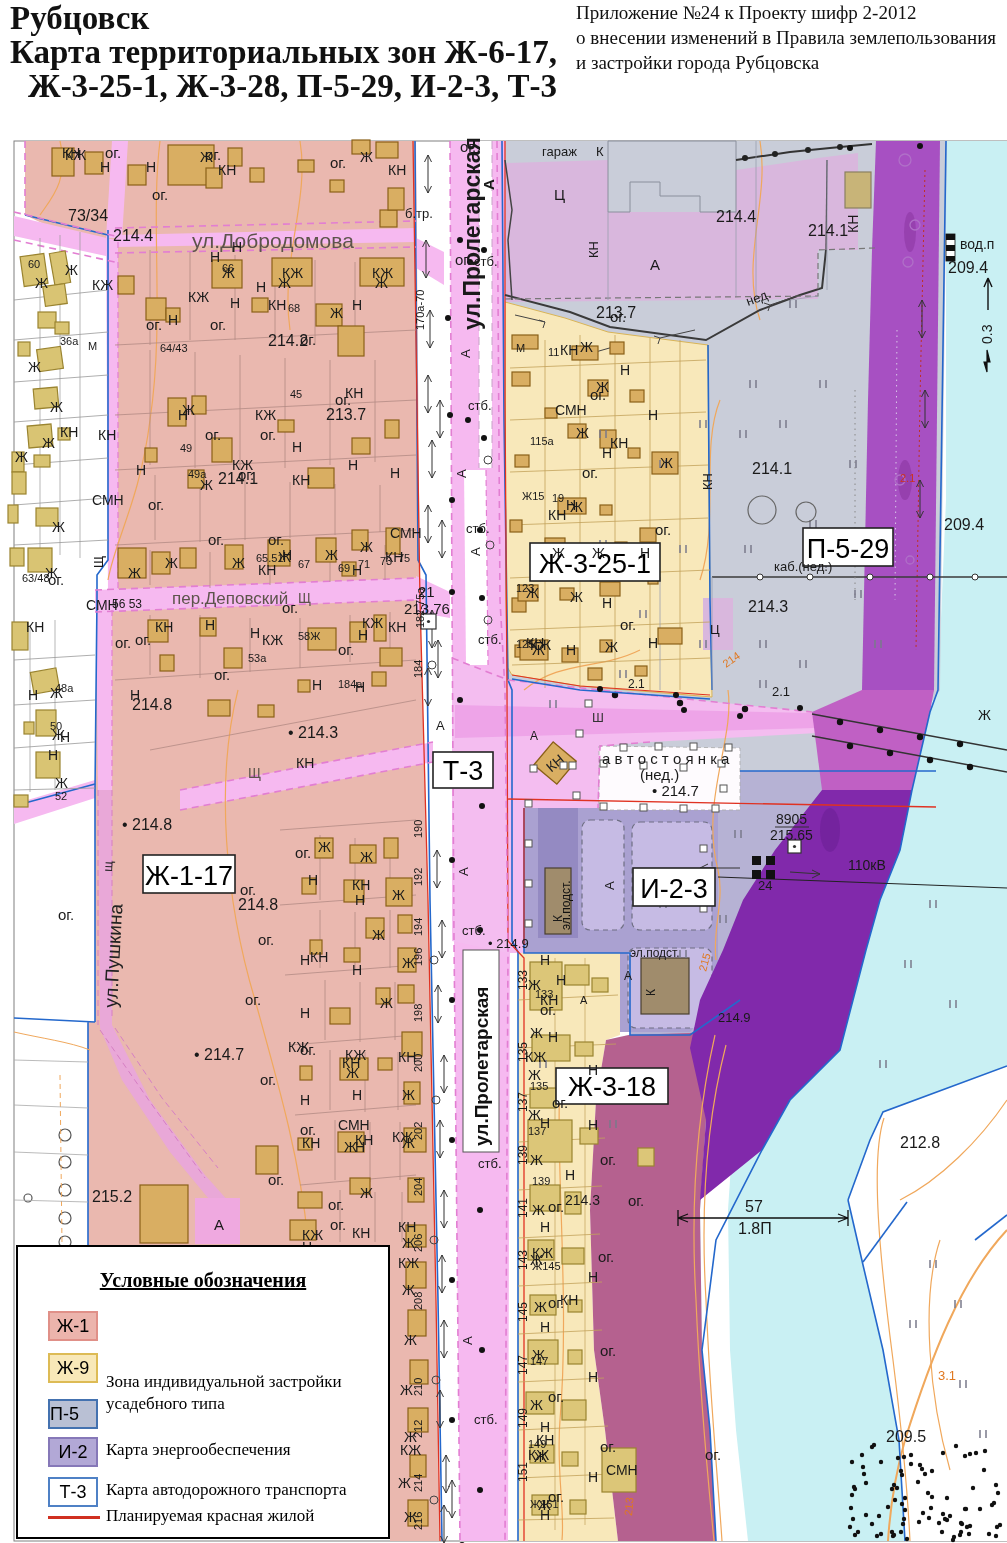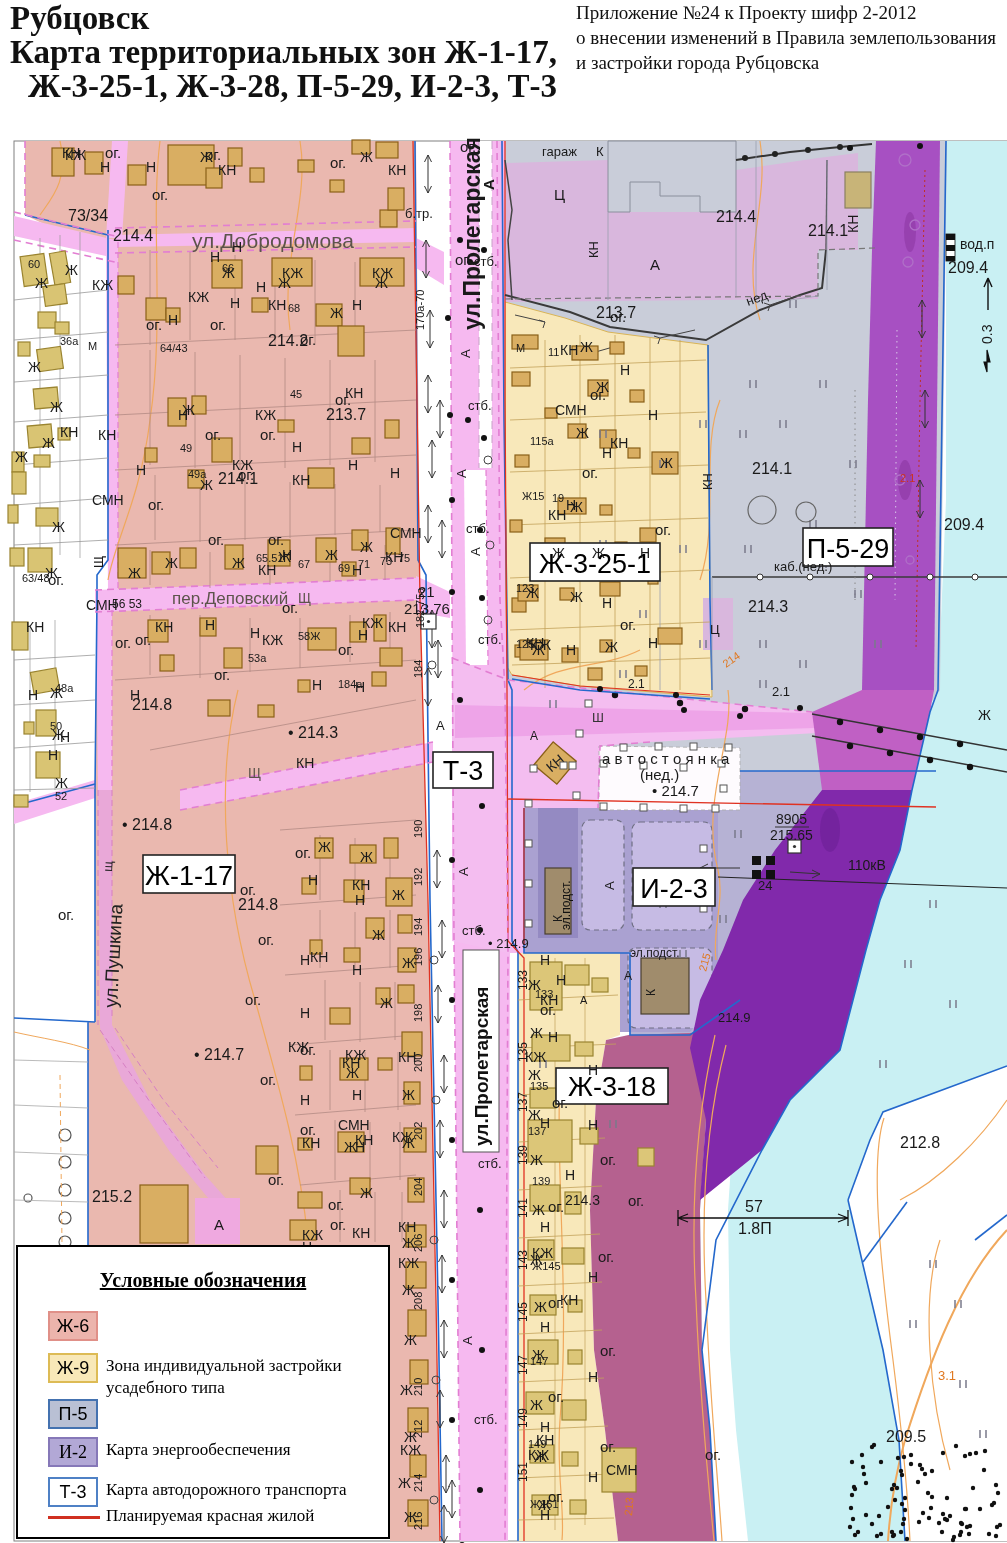--- a/index.html
+++ b/index.html
@@ -1,15 +1,15 @@
 <!DOCTYPE html>
 <html><head><meta charset="utf-8"><style>html,body{margin:0;padding:0;width:1007px;height:1543px;background:#fff;overflow:hidden}body{position:relative;font-family:"Liberation Serif",serif}.hdr{position:absolute;font-weight:bold;font-size:33px;color:#111;white-space:nowrap}.ann{position:absolute;font-size:19px;color:#111;line-height:25px;white-space:nowrap}.leg{position:absolute;left:16px;top:1245px;width:370px;height:290px;background:#fff;border:2px solid #000;z-index:5}.lt{text-align:center;font-weight:bold;font-size:20px;text-decoration:underline;margin-top:22px}.sw{position:absolute;width:46px;height:26px;border:2px solid}.rt{position:absolute;left:88px;font-size:17px;line-height:22px;width:290px;white-space:nowrap}</style></head><body>
 
 <div class="hdr" style="left:10px;top:0px">Рубцовск</div>
-<div class="hdr" style="left:10px;top:34px">Карта территориальных зон Ж-1-17,</div>
+<div class="hdr" style="left:10px;top:34px">Карта территориальных зон Ж-6-17,</div>
 <div class="hdr" style="left:28px;top:68px">Ж-3-25-1, Ж-3-28, П-5-29, И-2-3, Т-3</div>
 
 <div class="ann" style="left:576px;top:0px">Приложение №24 к Проекту шифр 2-2012<br>о внесении изменений в Правила землепользования<br>и застройки города Рубцовска</div>
 
 <svg width="1007" height="1543" viewBox="0 0 1007 1543" style="position:absolute;left:0;top:0" font-family="Liberation Sans, sans-serif">
 
 <rect x="14" y="141" width="993" height="1400" fill="#ffffff" stroke="#808080" stroke-width="1"></rect>
 
 <path d="M946,141 L1007,141 L1007,1541 L630,1541 L610,1430 L600,1300 L608,1180 L640,1100 L698,1012 L748,968 L795,905 L855,812 L912,742 L938,690 L946,500 Z" fill="#c9f0f3"></path>
 
@@ -1152,22 +1152,22 @@
 <text x="528" y="1135" fill="#1a1a1a" style="font-size:11px;" text-anchor="start">137</text>
 <text x="532" y="1185" fill="#1a1a1a" style="font-size:11px;" text-anchor="start">139</text>
 <text x="532" y="1270" fill="#1a1a1a" style="font-size:11px;" text-anchor="start">Ж145</text>
 <text x="530" y="1365" fill="#1a1a1a" style="font-size:11px;" text-anchor="start">147</text>
 <text x="528" y="1448" fill="#1a1a1a" style="font-size:11px;" text-anchor="start">149</text>
 <text x="530" y="1508" fill="#1a1a1a" style="font-size:11px;" text-anchor="start">Ж151</text>
 </svg>
 
 <div class="leg">
 <div class="lt">Условные обозначения</div>
-<div class="sw" style="left:30px;top:64px;background:#ecb4ac;border-color:#e09088;text-align:center;font-size:18px;line-height:26px;font-family:'Liberation Sans',sans-serif">Ж-6</div>
+<div class="sw" style="left:30px;top:64px;background:#ecb4ac;border-color:#e09088;text-align:center;font-size:18px;line-height:26px;font-family:'Liberation Sans',sans-serif">Ж-1</div>
 <div class="sw" style="left:30px;top:106px;background:#f8e8b8;border-color:#ddbb55;text-align:center;font-size:18px;line-height:26px;font-family:'Liberation Sans',sans-serif">Ж-9</div>
-<div class="rt" style="top:108px">Зона индивидуальной застройки<br>усадебного типа</div>
-<div class="sw" style="left:30px;top:152px;background:#b9c0d4;border-color:#4472b0;text-align:center;font-size:18px;line-height:26px;font-family:'Liberation Sans',sans-serif">П-5</div>
-<div class="sw" style="left:30px;top:190px;background:#b2a8d6;border-color:#8678b8;text-align:center;font-size:18px;line-height:26px;font-family:Liberation Serif, serif">И-2</div>
+<div class="rt" style="top:124px">Зона индивидуальной застройки<br>усадебного типа</div>
+<div class="sw" style="left:30px;top:152px;background:#b9c0d4;border-color:#4472b0;font-size:18px;line-height:26px;font-family:'Liberation Sans',sans-serif">П-5</div>
+<div class="sw" style="left:30px;top:190px;background:#b2a8d6;border-color:#8678b8;text-align:center;font-size:18px;line-height:26px;font-family:Liberation Sans, sans-serif">И-2</div>
 <div class="rt" style="top:192px">Карта энергообеспечения</div>
 <div class="sw" style="left:30px;top:230px;background:#ffffff;border-color:#4f81c5;text-align:center;font-size:18px;line-height:26px;font-family:'Liberation Sans',sans-serif">Т-3</div>
 <div class="rt" style="top:232px">Карта  автодорожного транспорта</div>
 <div style="position:absolute;left:30px;top:269px;width:52px;border-top:3px solid #d03020"></div>
 <div class="rt" style="top:258px">Планируемая красная жилой</div>
 </div>
 </body></html>

